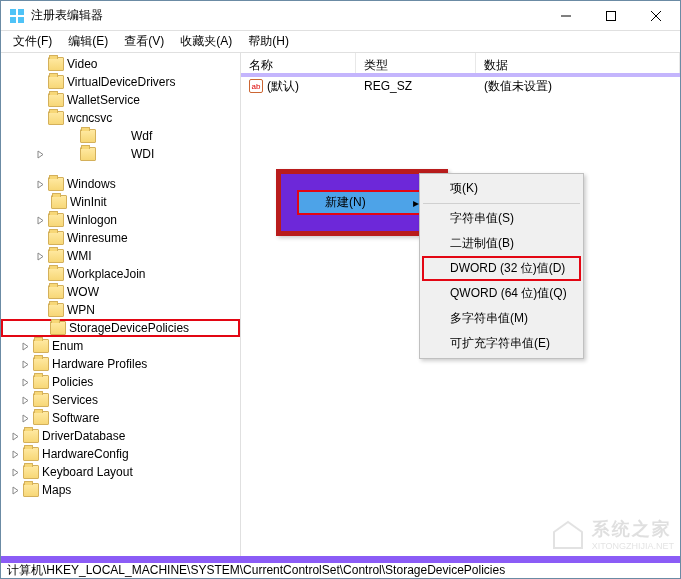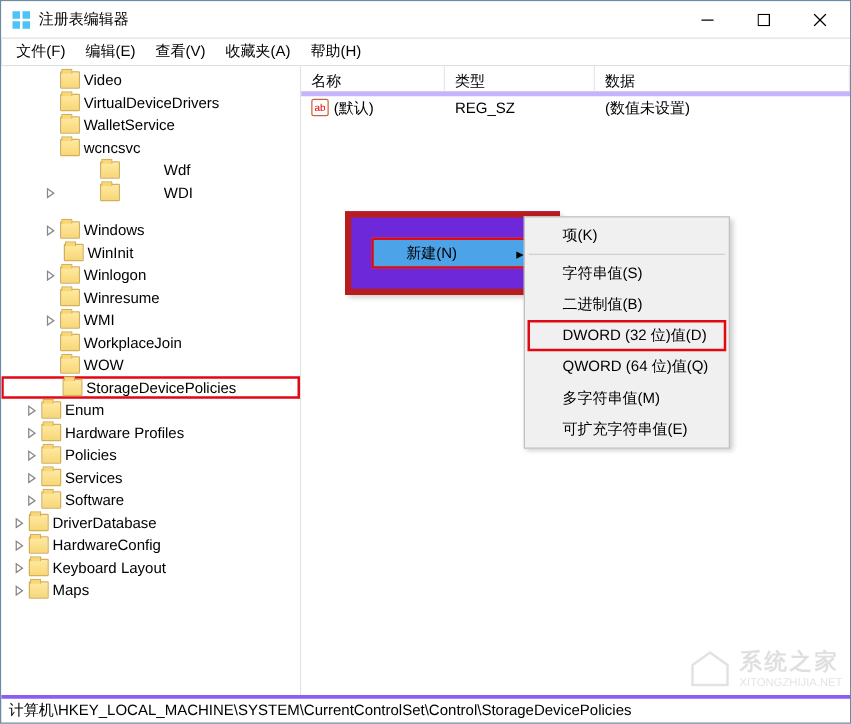--- a/index.html
+++ b/index.html
@@ -37,21 +37,21 @@
     .context-menu { position: absolute; background: #6d28d9; border: 5px solid #b91c1c; box-shadow: 2px 2px 4px rgba(0,0,0,0.2); z-index: 100; padding: 16px; }
     .ctx-item { padding: 4px 20px 4px 28px; cursor: pointer; font-size: 12px; white-space: nowrap; position: relative; display: flex; align-items: center; min-width: 130px; }
     .ctx-item.selected { background: #4da3e8; border: 2px solid #e30613; padding: 2px 18px 2px 26px; }
     .ctx-arrow { position: absolute; right: 6px; }
     
     .submenu { position: absolute; left: 138px; top: -1px; background: #f0f0f0; border: 1px solid #c0c0c0; box-shadow: 2px 2px 4px rgba(0,0,0,0.2); padding: 2px; min-width: 165px; }
     .sub-item { padding: 4px 14px 4px 28px; cursor: pointer; font-size: 12px; white-space: nowrap; }
     .sub-item.highlight-red { padding: 2px 12px 2px 26px; }
     .sub-divider { height: 1px; background: #d0d0d0; margin: 2px 1px; }
     
-    .statusbar { height: 22px; border-top: 3px solid #8b5cf6; display: flex; align-items: center; padding: 0 6px; font-size: 12px; white-space: nowrap; overflow: hidden; }
+    .statusbar { height: 22px; border-top: 7px solid #8b5cf6; display: flex; align-items: center; padding: 0 6px; font-size: 12px; white-space: nowrap; overflow: hidden; }
     
     .watermark { position: absolute; right: 6px; bottom: 26px; opacity: 0.18; display: flex; align-items: center; gap: 6px; pointer-events: none; }
     .watermark-text { font-size: 18px; font-weight: bold; color: #555; letter-spacing: 2px; }
     .watermark-sub { font-size: 9px; color: #666; }
     .watermark-logo { width: 36px; height: 36px; }
   </style>
 </head>
 <body>
 
 <div class="titlebar">
@@ -169,20 +169,25 @@
       <div class="tree-node" style="padding-left: 31px;">
         <span class="expander"></span>
         <span class="folder-icon"></span>
         <span class="tree-label">WorkplaceJoin</span>
       </div>
       <div class="tree-node" style="padding-left: 31px;">
         <span class="expander"></span>
         <span class="folder-icon"></span>
         <span class="tree-label">WOW</span>
       </div>
+      <div class="tree-node" style="padding-left: 31px;">
+        <span class="expander"></span>
+        <span class="folder-icon"></span>
+        <span class="tree-label">WPN</span>
+      </div>
       <div class="tree-node highlight-red" style="padding-left: 31px;">
         <span class="expander"></span>
         <span class="folder-icon"></span>
         <span class="tree-label">StorageDevicePolicies</span>
       </div>
       <div class="tree-node" style="padding-left: 16px;">
         <span class="expander">
           <svg width="9" height="9" viewBox="0 0 9 9">
             <path d="M2 1 L7 4.5 L2 8 Z" fill="none" stroke="#888" stroke-width="1"></path>
           </svg>

